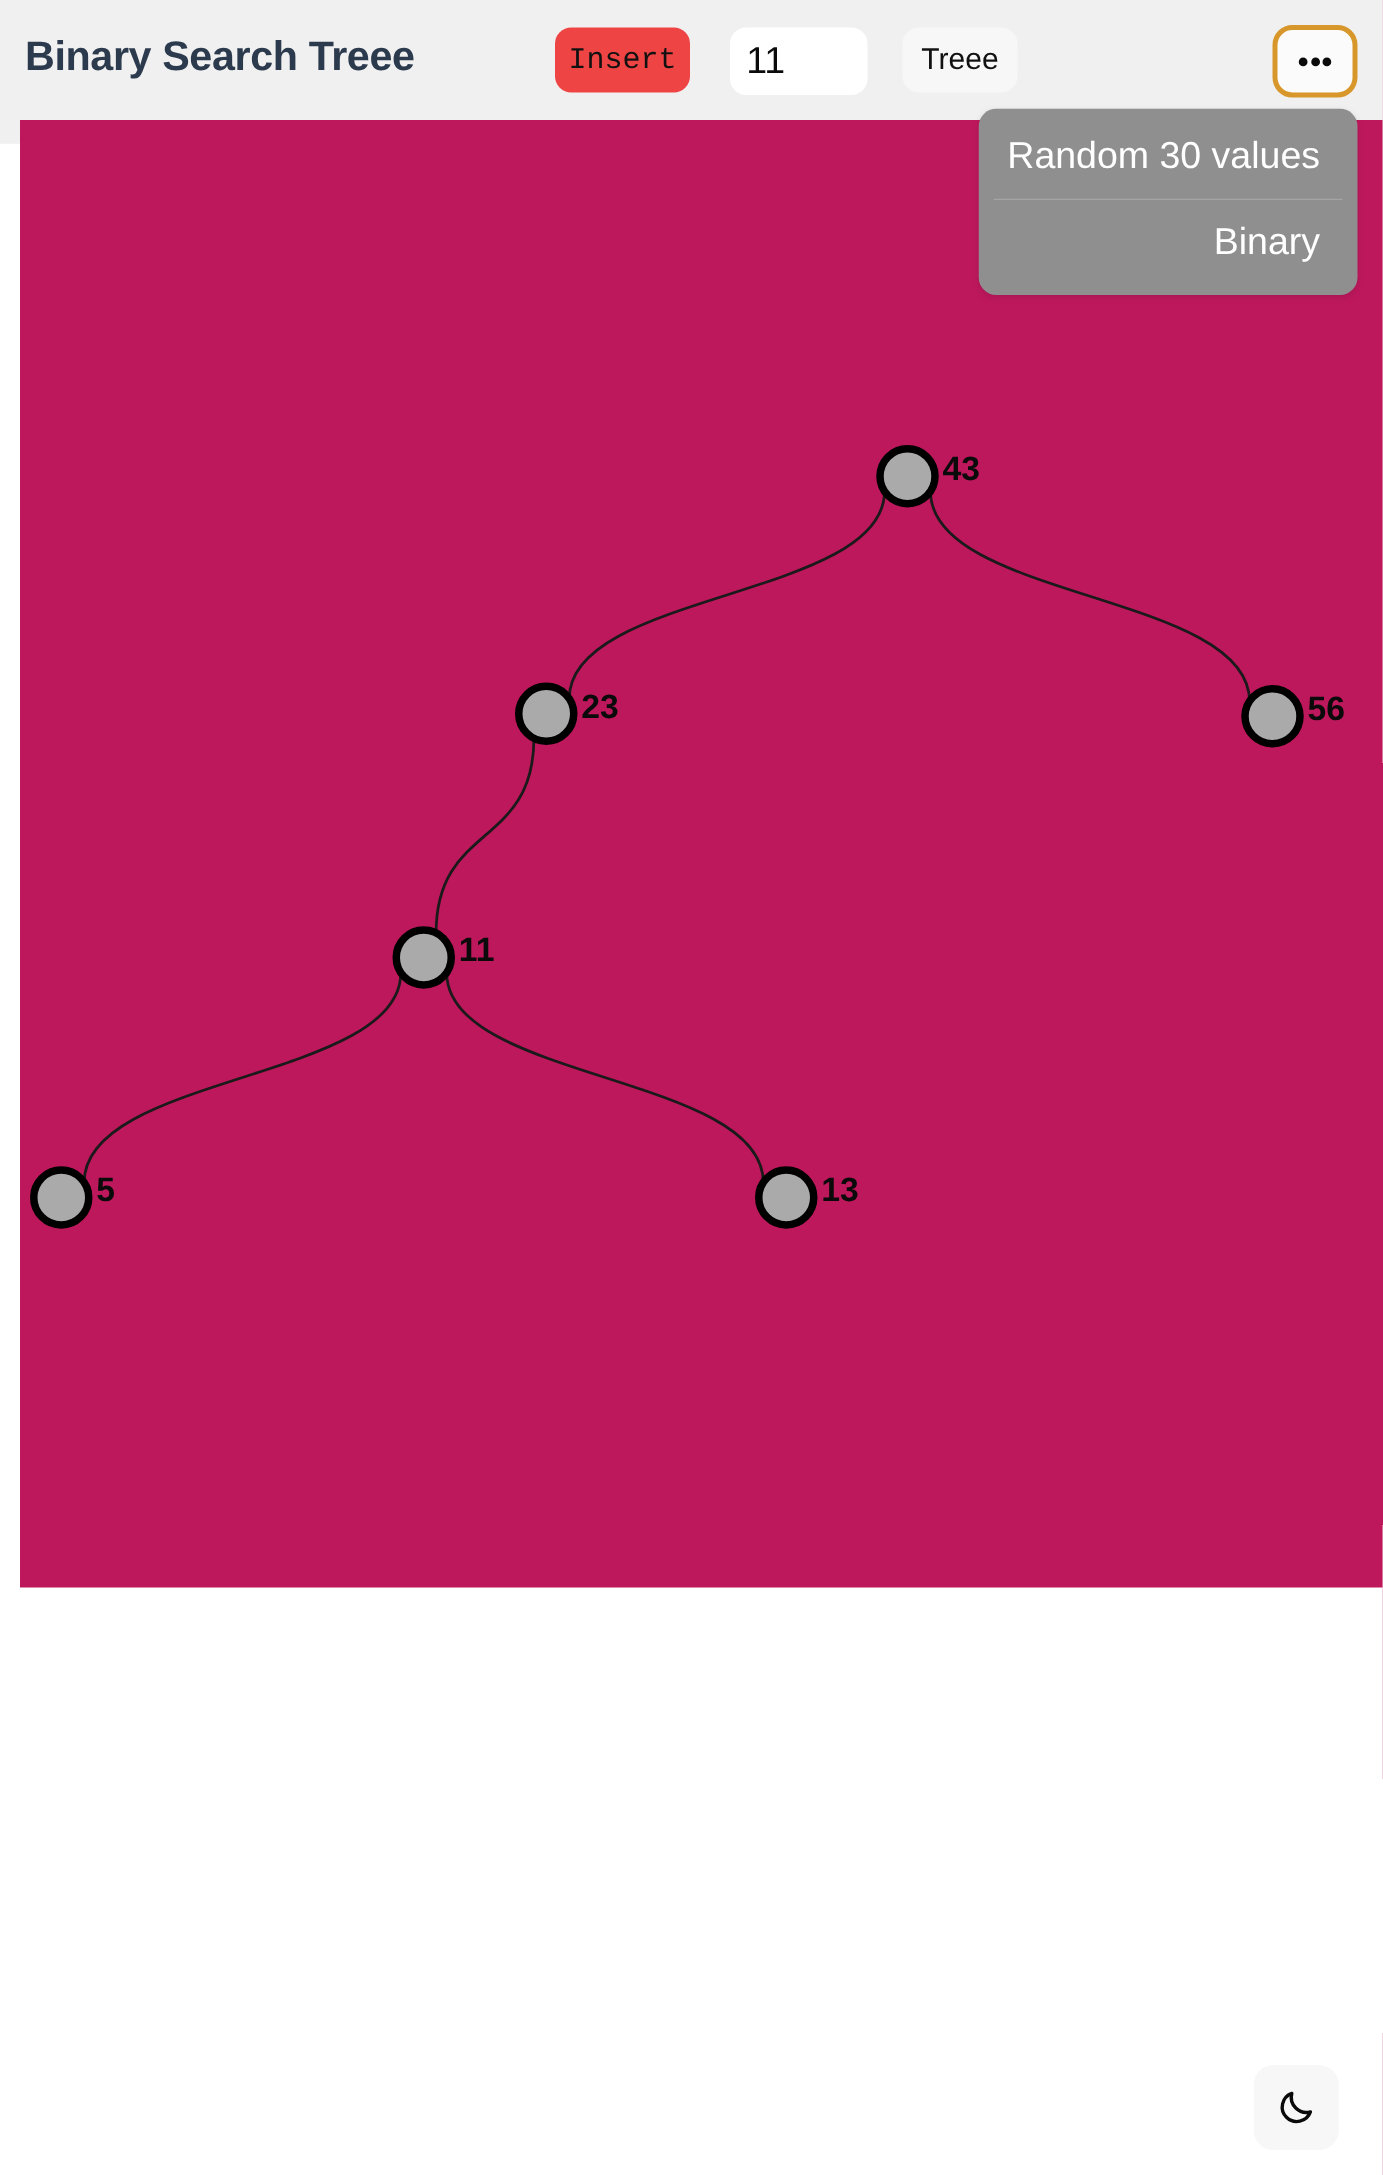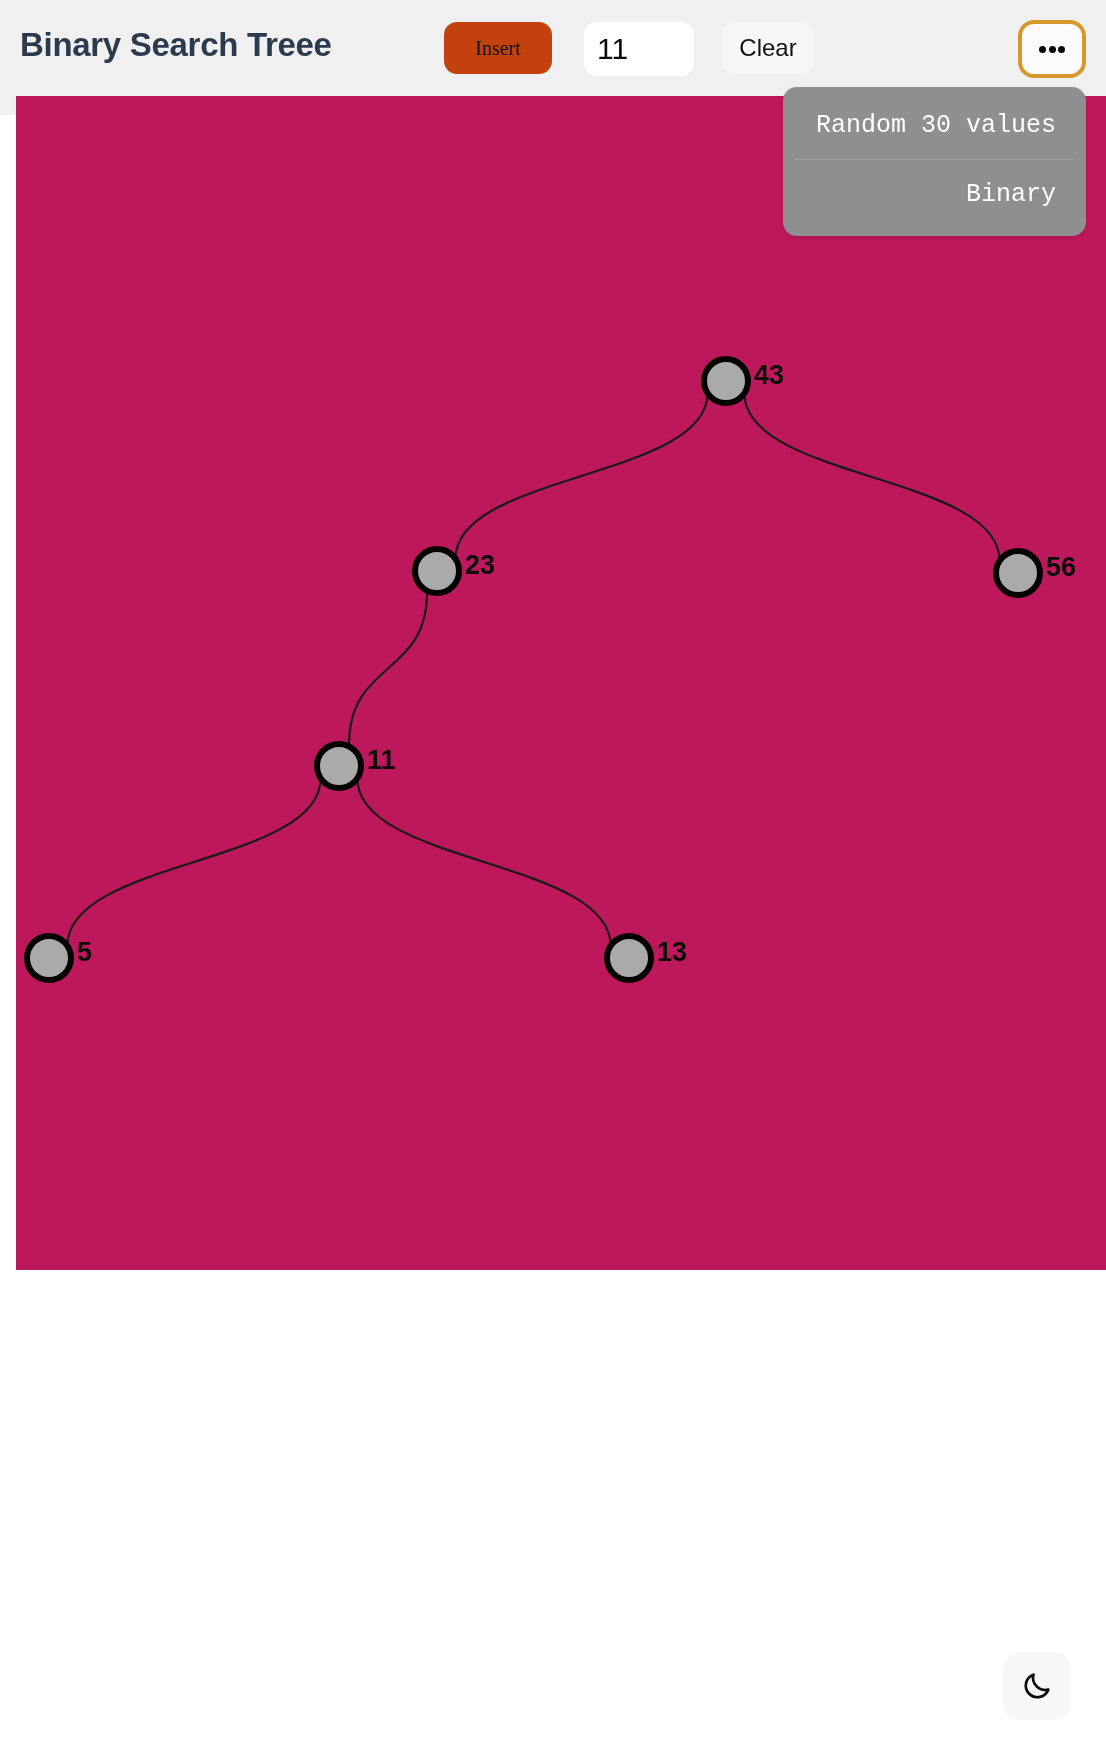--- a/index.html
+++ b/index.html
@@ -36,25 +36,25 @@
     color: #2c3a4d;
     letter-spacing: -0.3px;
     white-space: nowrap;
   }
   .btn-insert {
     position: absolute;
     left: 444px;
     top: 22px;
     width: 108px;
     height: 52px;
-    background: #c2410c;
+    background: #ef4444;
     border: none;
     border-radius: 13px;
-    font-family: Liberation Serif, serif;
-    font-size: 20px;
+    font-family: Liberation Mono, monospace;
+    font-size: 24px;
     color: #111111;
     cursor: pointer;
     display: flex;
     align-items: center;
     justify-content: center;
   }
   .value-input {
     position: absolute;
     left: 584px;
     top: 22px;
@@ -125,22 +125,22 @@
     z-index: 40;
     box-shadow: 0 2px 6px rgba(0,0,0,0.10);
   }
   .menu-item {
     height: 64px;
     display: flex;
     align-items: center;
     justify-content: flex-end;
     padding-right: 30px;
     color: #ffffff;
-    font-size: 25px;
-    font-family: Liberation Mono, monospace;
+    font-size: 30px;
+    font-family: Liberation Sans, sans-serif;
     cursor: pointer;
     white-space: nowrap;
   }
   .menu-sep {
     height: 1px;
     background: #a4a4a4;
     margin: 2px 12px 2px 12px;
   }
 
   
@@ -197,21 +197,21 @@
 
 <div id="app">
 
   <div class="header">
     <div class="app-title">Binary Search Treee</div>
 
     <button class="btn-insert">Insert</button>
 
     <input class="value-input" type="text" value="11" style="">
 
-    <button class="btn-find">Clear</button>
+    <button class="btn-find">Treee</button>
 
     <button class="btn-menu">
       <span class="dots">
         <i></i>
           <i></i>
           <i></i>
       </span>
     </button>
   </div>
 

